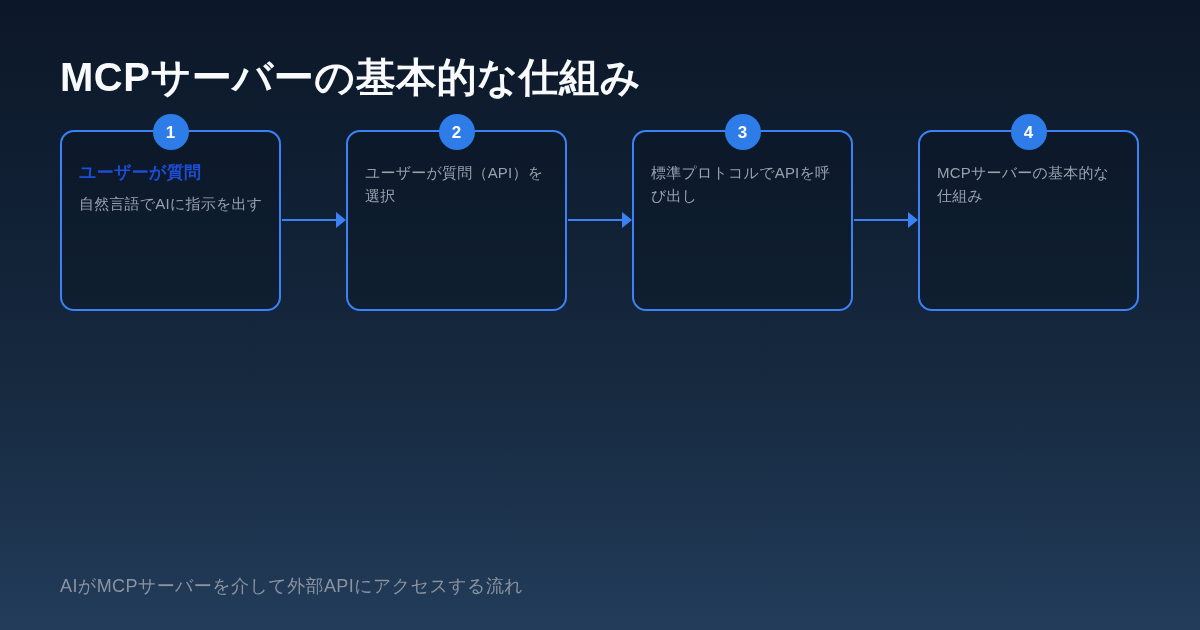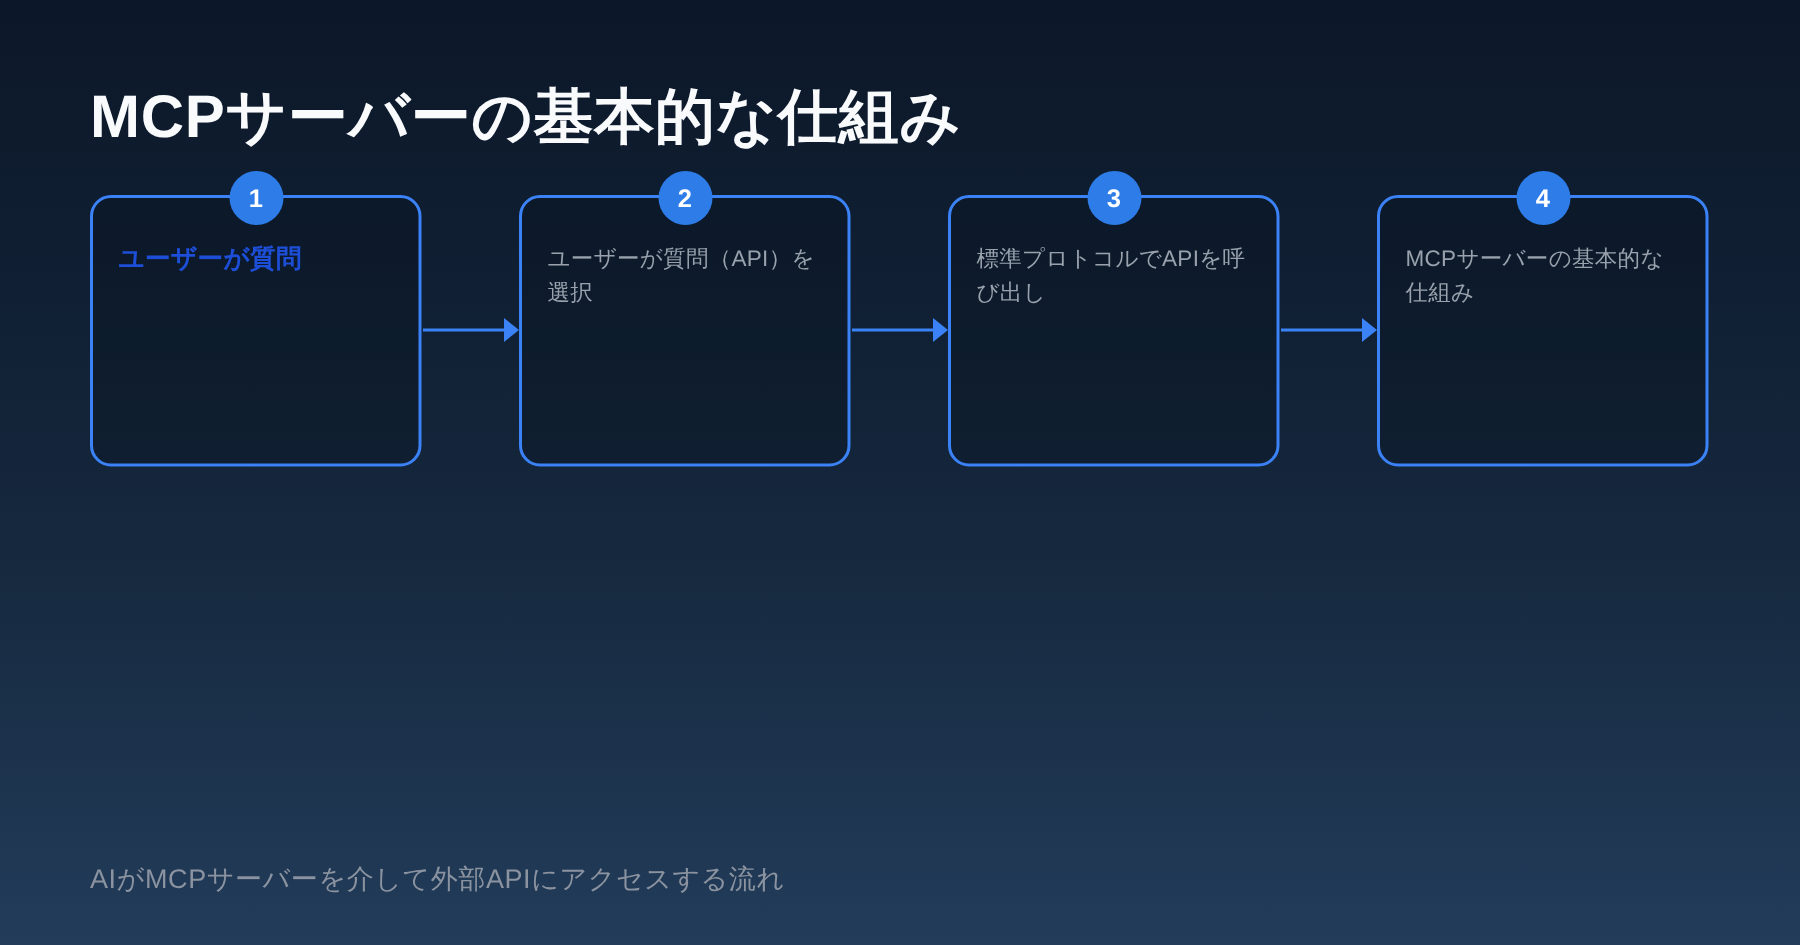--- a/index.html
+++ b/index.html
@@ -125,20 +125,21 @@
 </head>
 <body>
 
 <h1 class="page-title">MCPサーバーの基本的な仕組み</h1>
 
 <div class="flow">
 
   <div class="step-card">
     <div class="step-badge">1</div>
     <h2 class="step-title">ユーザーが質問</h2>
+    <p class="step-desc">自然言語でAIに指示を出す</p>
   </div>
 
   <div class="step-card">
     <div class="step-badge">2</div>
     <p class="step-desc">ユーザーが質問（API）を選択</p>
   </div>
 
   <div class="step-card">
     <div class="step-badge">3</div>
     <p class="step-desc">標準プロトコルでAPIを呼び出し</p>

